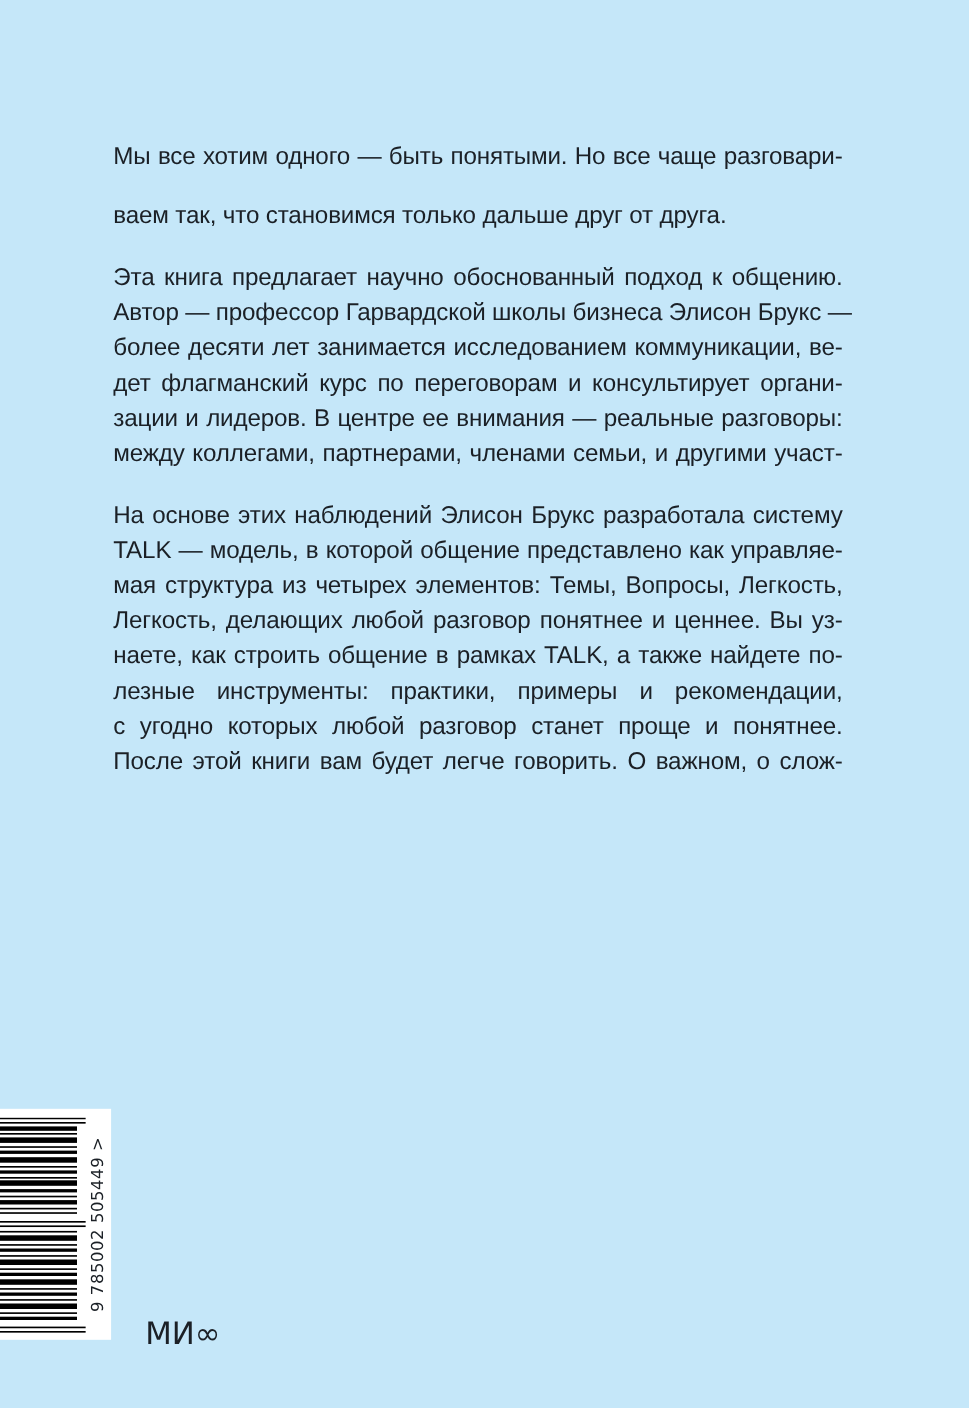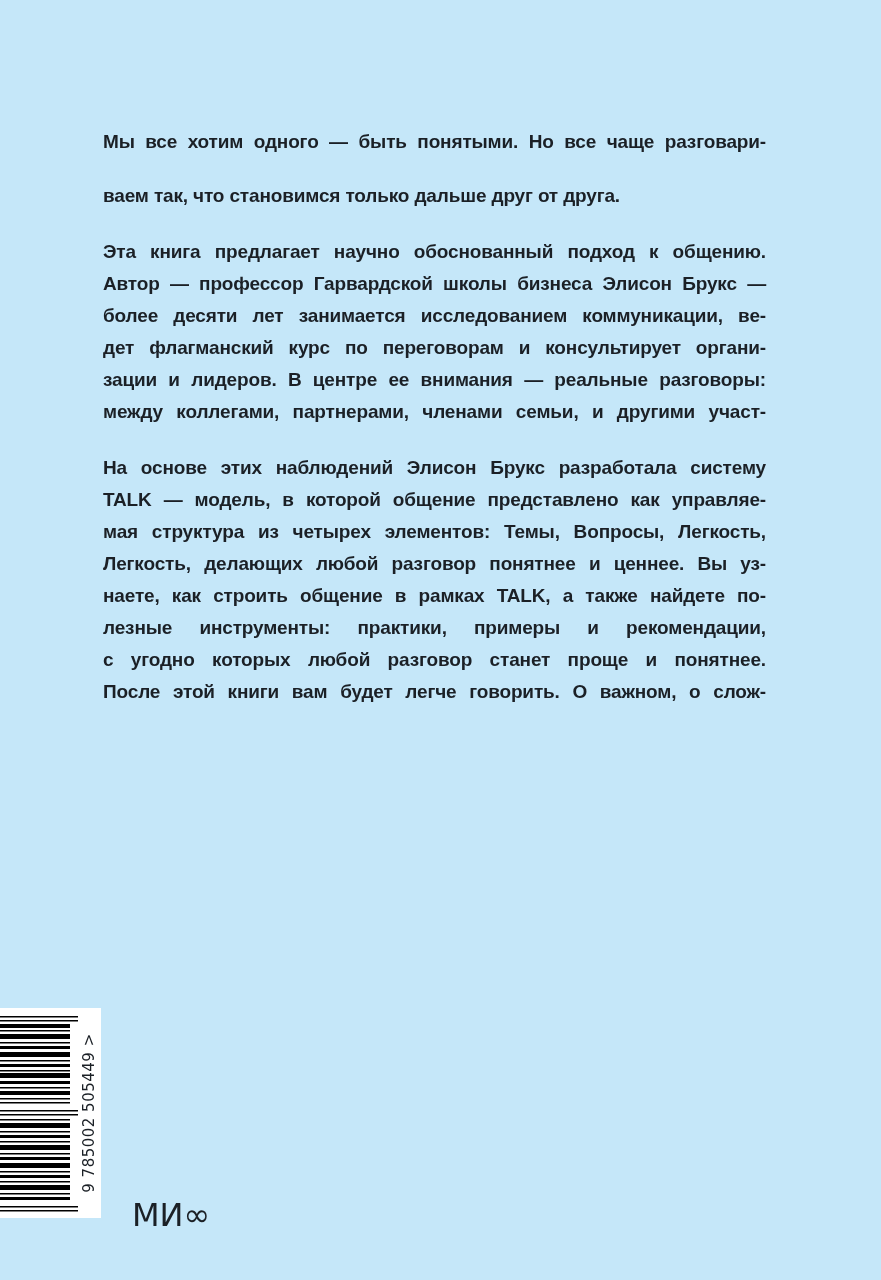--- a/index.html
+++ b/index.html
@@ -6,42 +6,42 @@
     body {
       width: 881px; height: 1280px; overflow: hidden;
       background: #c5e7f9; position: relative;
       font-family: "Liberation Sans", sans-serif;
       color: #1b2026;
     }
     .blurb { position: absolute; left: 103px; top: 126px; width: 663px; }
     .para { margin: 0 0 24px 0; }
     .line {
       display: block; height: 32px; line-height: 32px;
-      font-size: 19px; font-weight: 700;
+      font-size: 22px; font-weight: 400;
       text-align: justify; text-align-last: justify;
       white-space: nowrap; letter-spacing: -0.15px;
     }
     .line.last { text-align-last: left; margin-top: 22px; }
     .barcode-box {
       position: absolute; left: 0; top: 1008px; width: 101px; height: 210px;
       background: #ffffff;
     }
     .bars { position: absolute; left: 0; top: 8px; width: 78px; height: 196px; }
     .digits {
       position: absolute; left: 79px; top: 4px; width: 20px; height: 202px;
     }
     .digits span {
       position: absolute; left: 50%; top: 50%;
       transform: translate(-50%, -50%) rotate(-90deg);
       font-family: "DejaVu Sans", sans-serif; font-size: 15px;
       white-space: nowrap; letter-spacing: 0.5px; color: #1b2026;
     }
     .logo {
       position: absolute; left: 132px; top: 1196px;
-      font-family: "DejaVu Sans", sans-serif; font-size: 32px;
+      font-family: "DejaVu Sans", sans-serif; font-size: 28px;
       color: #1b2026; letter-spacing: 0px;
     }
   </style>
 </head>
 <body>
 
 <div class="blurb">
   <p class="para">
     <span class="line">Мы все хотим одного — быть понятыми. Но все чаще разговари-</span>
     <span class="line last">ваем так, что становимся только дальше друг от друга.</span>

